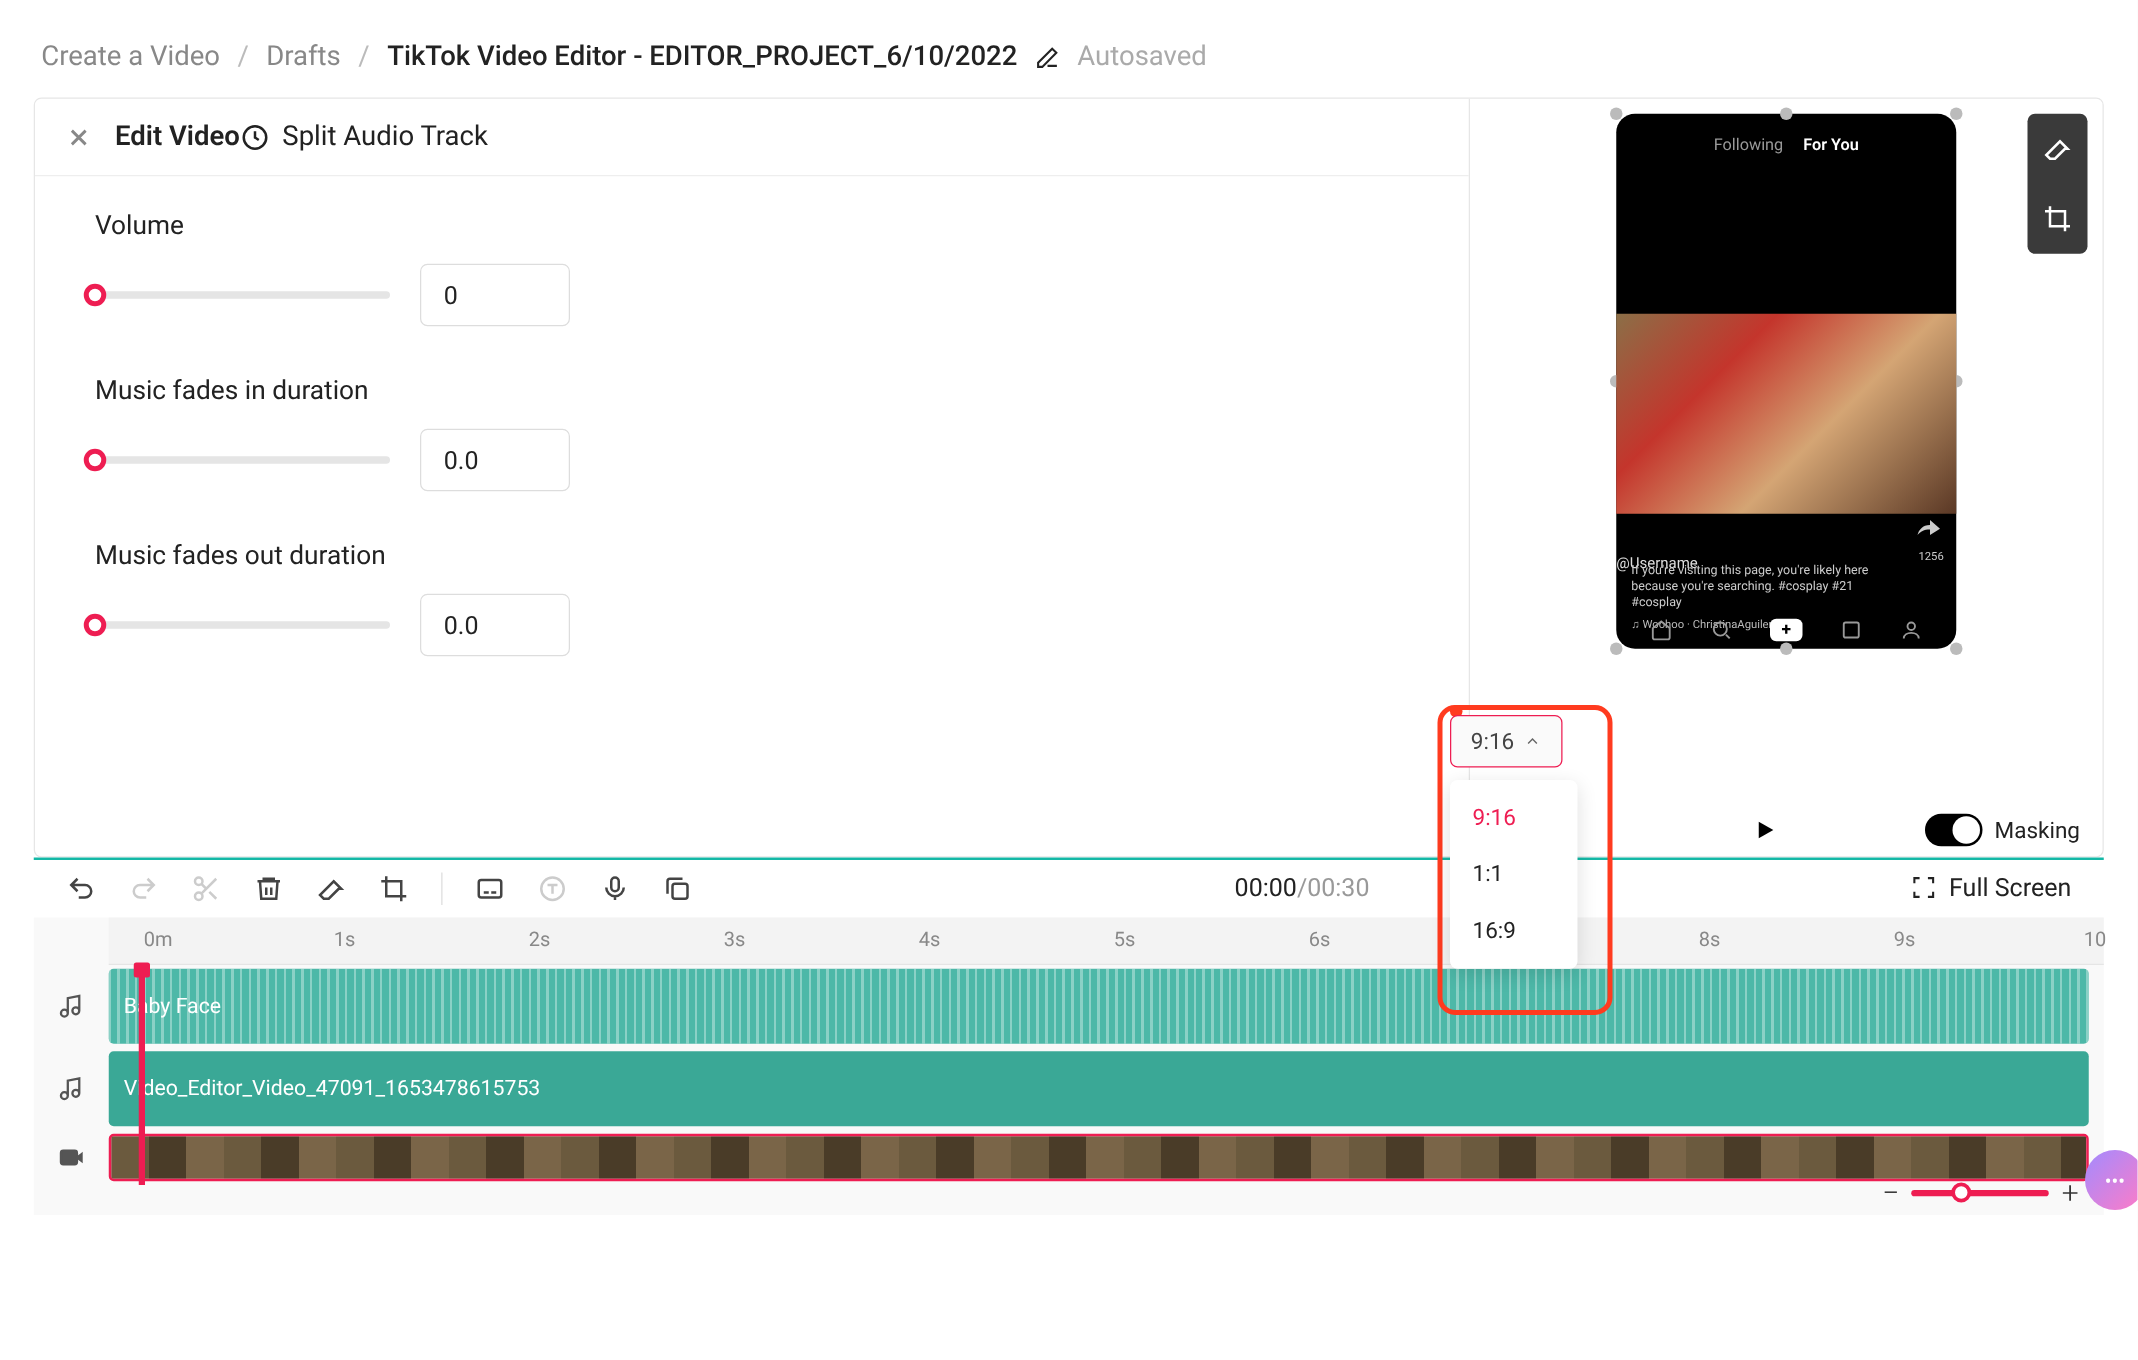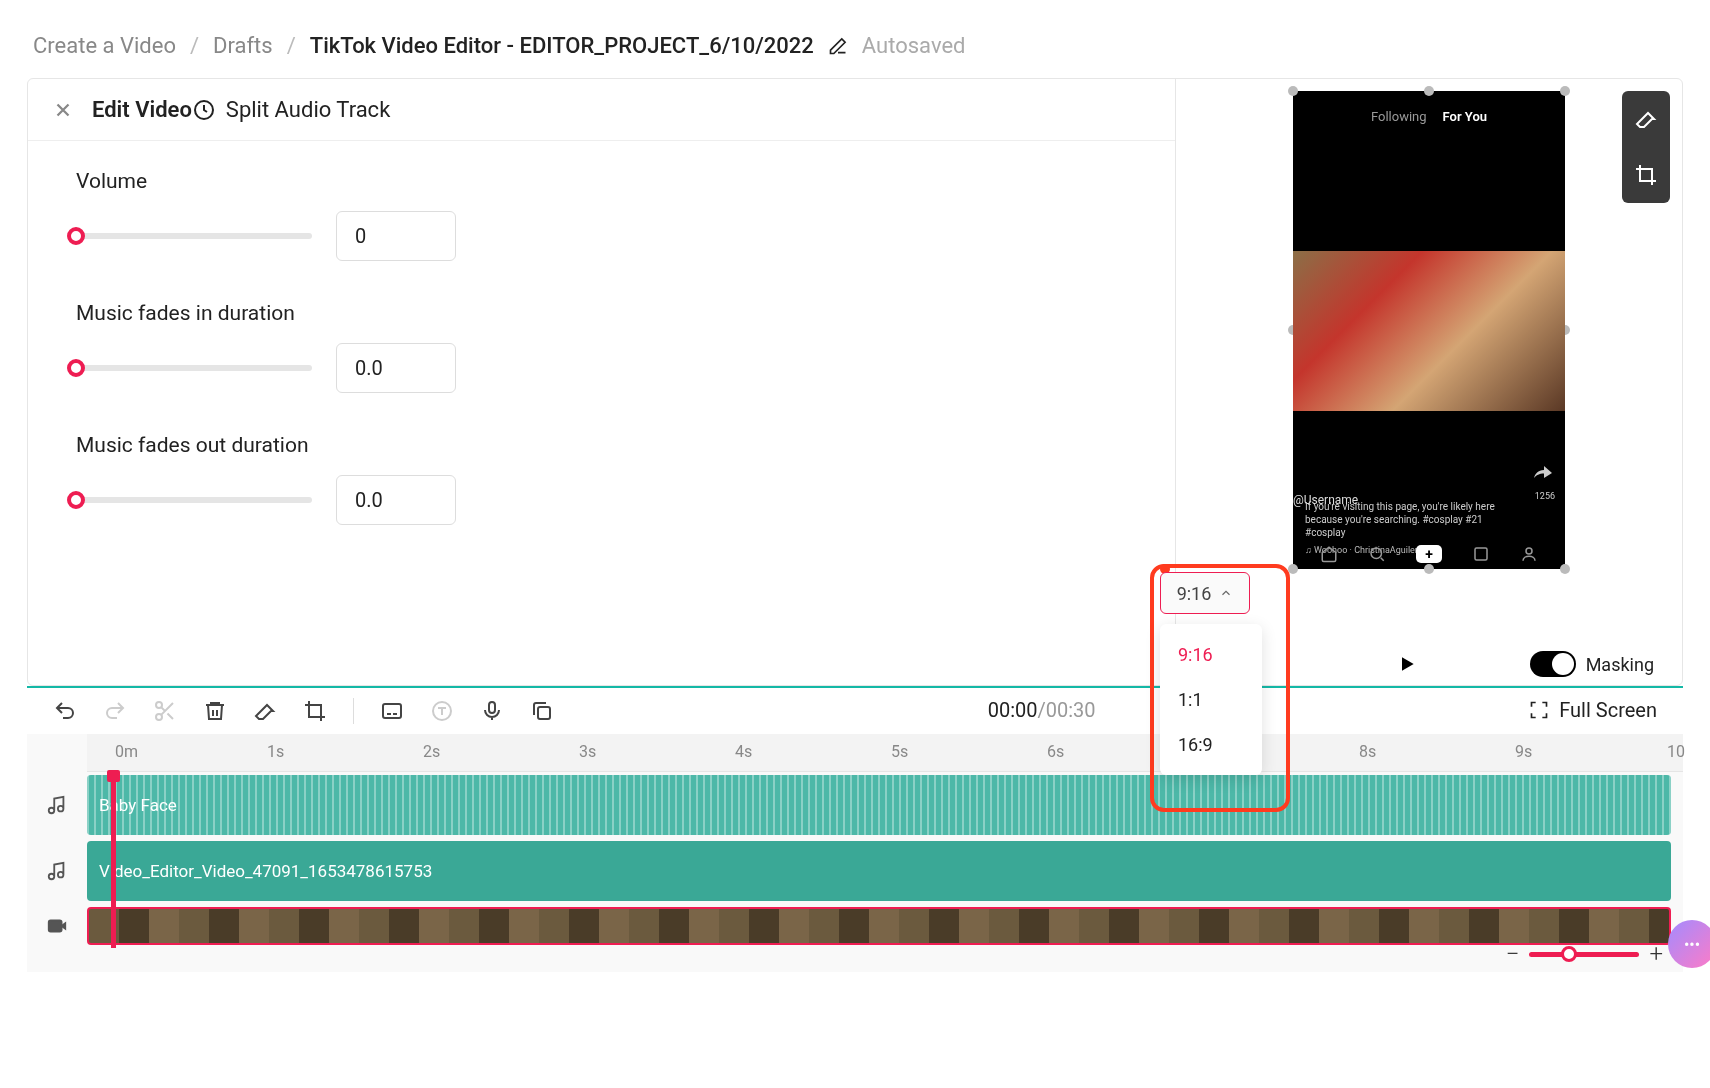--- a/index.html
+++ b/index.html
@@ -19,21 +19,21 @@
 .close-ic{width:22px;height:22px;stroke:#888;cursor:pointer}
 .split{display:flex;align-items:center;gap:10px;font-size:22px;color:#222;cursor:pointer}
 .split svg{width:24px;height:24px;stroke:#222}
 .controls{padding:28px 48px;display:flex;flex-direction:column;gap:40px}
 .ctrl .lbl{font-size:21px;color:#222;margin-bottom:18px}
 .ctrl .row{display:flex;align-items:center;gap:24px}
 .slider{position:relative;width:236px;height:6px;background:#e5e5e5;border-radius:3px}
 .slider .thumb{position:absolute;left:0;top:50%;transform:translate(-50%,-50%);width:18px;height:18px;border-radius:50%;background:#fff;border:4px solid #ee1d52}
 .num{width:120px;height:50px;border:1px solid #ddd;border-radius:6px;display:flex;align-items:center;padding:0 18px;font-size:20px;color:#222;background:#fff}
 .right{flex:1;position:relative;display:flex;flex-direction:column;align-items:center;padding:12px 0 0}
-.preview{position:relative;width:272px;height:478px;background:#000;border-radius:4px}
+.preview{position:relative;width:272px;height:428px;background:#000;border-radius:15px}
 .preview .hnd{position:absolute;width:10px;height:10px;background:#bbb;border-radius:50%}
 .preview .h-tl{left:-5px;top:-5px}.preview .h-tr{right:-5px;top:-5px}
 .preview .h-bl{left:-5px;bottom:-5px}.preview .h-br{right:-5px;bottom:-5px}
 .preview .h-t{left:50%;top:-5px;transform:translateX(-50%)}
 .preview .h-b{left:50%;bottom:-5px;transform:translateX(-50%)}
 .preview .h-l{left:-5px;top:50%;transform:translateY(-50%)}
 .preview .h-r{right:-5px;top:50%;transform:translateY(-50%)}
 .preview .tabs{position:absolute;top:18px;width:100%;display:flex;justify-content:center;gap:16px;color:#999;font-size:13px}
 .preview .tabs .act{color:#fff;font-weight:600}
 .preview .img{position:absolute;top:160px;left:0;right:0;height:160px;background:linear-gradient(135deg,#8b6f47 0%,#c4352c 30%,#d4a574 60%,#5a3825 100%)}
@@ -41,21 +41,21 @@
 .preview .desc{position:absolute;bottom:30px;left:12px;right:50px;color:#ccc;font-size:10px;line-height:1.3}
 .preview .mus{position:absolute;bottom:14px;left:12px;color:#bbb;font-size:9px}
 .preview .share{position:absolute;right:10px;bottom:84px;width:24px;height:24px;color:#ccc}
 .preview .cnt{position:absolute;right:10px;bottom:68px;color:#ccc;font-size:9px}
 .preview .nav{position:absolute;bottom:6px;left:0;right:0;display:flex;justify-content:space-around;align-items:center;padding:0 12px}
 .preview .nav svg{width:18px;height:18px;stroke:#999;fill:none}
 .preview .nav .plus{width:26px;height:18px;background:#fff;border-radius:5px;display:flex;align-items:center;justify-content:center;color:#000;font-weight:700;font-size:14px}
 .ptools{position:absolute;right:12px;top:12px;width:48px;background:#3a3a3a;border-radius:6px;display:flex;flex-direction:column}
 .ptools .tool{height:56px;display:flex;align-items:center;justify-content:center;cursor:pointer}
 .ptools svg{width:24px;height:24px;stroke:#fff;fill:none}
-.below-preview{position:absolute;bottom:8px;left:0;right:10px;display:flex;align-items:center;justify-content:space-between;padding:0 18px}
+.below-preview{position:absolute;bottom:8px;left:0;right:0;display:flex;align-items:center;justify-content:space-between;padding:0 18px}
 .aspect-wrap{position:absolute;left:1160px;top:572px;z-index:20}
 .aspect-btn{width:90px;height:42px;border:1.5px solid #ee1d52;border-radius:6px;background:#fafafa;display:flex;align-items:center;justify-content:center;gap:8px;font-size:18px;color:#444;cursor:pointer}
 .aspect-btn svg{width:14px;height:14px;stroke:#666}
 .aspect-pop{position:absolute;top:52px;left:0;width:102px;background:#fff;border-radius:6px;box-shadow:0 4px 16px rgba(0,0,0,.12);padding:8px 0}
 .aspect-pop .opt{padding:12px 18px;font-size:18px;color:#222;cursor:pointer}
 .aspect-pop .opt.sel{color:#ee1d52}
 .highlight{position:absolute;left:1150px;top:564px;width:140px;height:248px;border:4px solid #ff3b1f;border-radius:14px;z-index:15;pointer-events:none}
 .highlight::before{content:"";position:absolute;left:6px;top:-4px;width:10px;height:10px;background:#ff3b1f;border-radius:50%}
 .play{width:20px;height:20px;margin-left:auto;margin-right:auto}
 .mask{display:flex;align-items:center;gap:10px;font-size:18px;color:#222}

